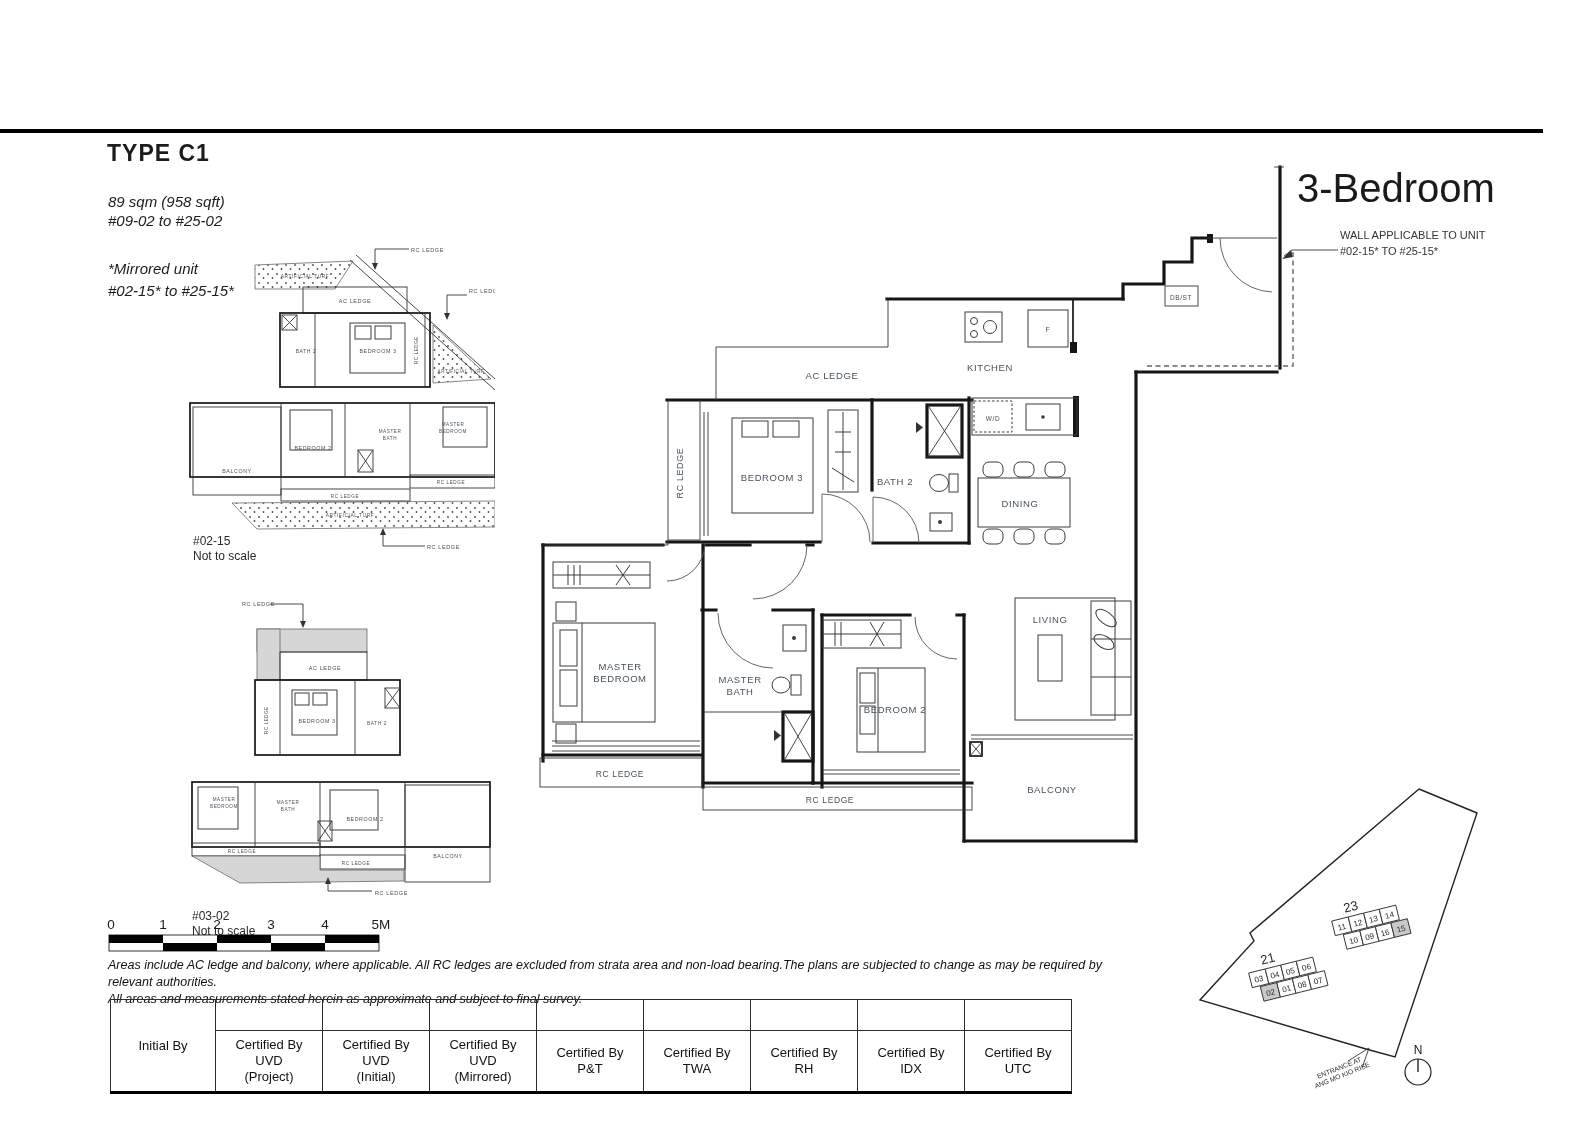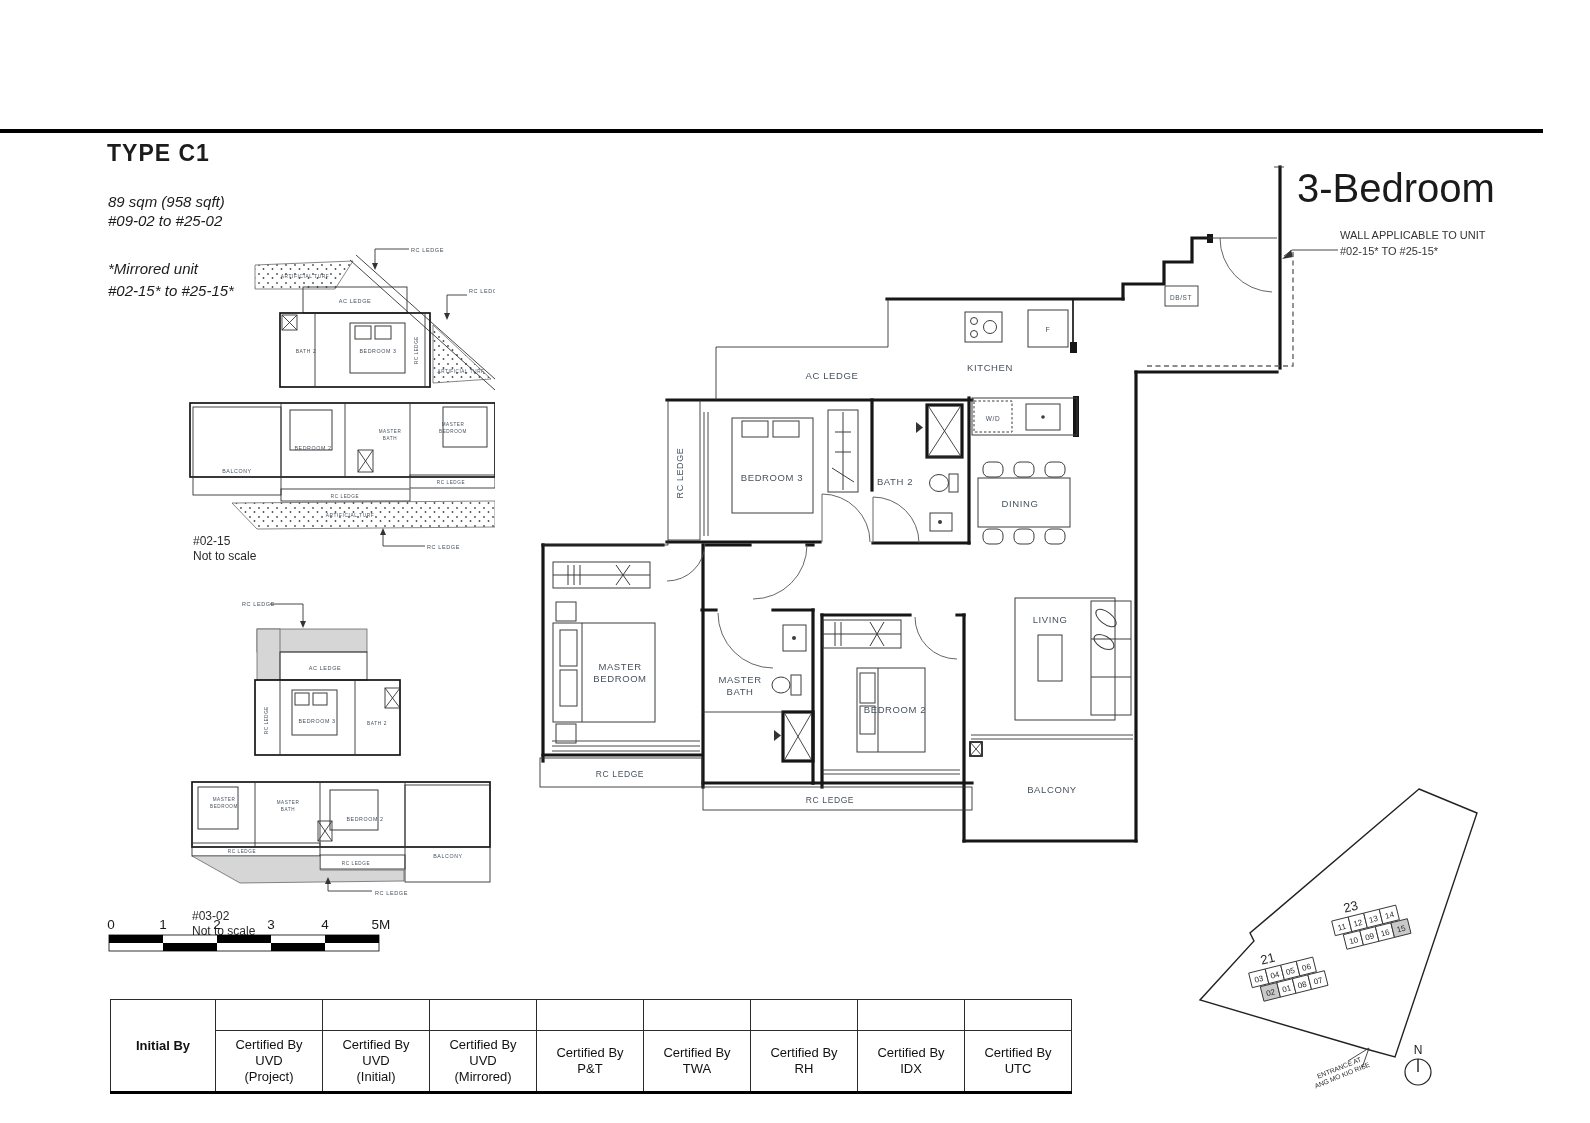--- a/index.html
+++ b/index.html
@@ -14,21 +14,21 @@
   #hl-area{top:193px;}
   #hl-units{top:212px;}
   #hl-mirror{top:260px;}
   #hl-mrange{top:282px;}
   #notes{left:108px;top:957px;width:1010px;font-size:12.5px;line-height:17px;font-style:italic;color:#111;}
   #approval{left:110px;top:999px;border-collapse:collapse;table-layout:fixed;font-size:13px;color:#111;}
   #approval td{border:1px solid #2b2b2b;text-align:center;vertical-align:middle;padding:2px 3px;}
   #approval{border:1.5px solid #222;}
   #approval tr.toprow td{height:26px;}
   #approval tr.botrow td{height:56px;}
-  #approval td.initial{width:98px;font-weight:bold;}
+  #approval td.initial{width:98px;}
   #approval td.cert{width:100px;}
   #approval{border-bottom:3px solid #000;}
   .ln{display:block;line-height:16px;}
   svg text{font-family:"Liberation Sans", sans-serif;}
   .lbl{fill:#46525e;letter-spacing:.6px;}
   .blk{fill:#1a1a1a;}
   .w3{stroke:#161616;stroke-width:3.2;fill:none;stroke-linecap:square;}
   .w2{stroke:#161616;stroke-width:1.7;fill:none;stroke-linecap:square;}
   .w1{stroke:#333;stroke-width:.9;fill:none;}
   .arc{stroke:#555;stroke-width:.9;fill:none;}
@@ -318,20 +318,22 @@
     <rect x="6" y="19" width="270" height="16" fill="none" stroke="#000" stroke-width="0.8"></rect>
     <rect x="6" y="19" width="54" height="8" fill="#000"></rect>
     <rect x="60" y="27" width="54" height="8" fill="#000"></rect>
     <rect x="114" y="19" width="54" height="8" fill="#000"></rect>
     <rect x="168" y="27" width="54" height="8" fill="#000"></rect>
     <rect x="222" y="19" width="54" height="8" fill="#000"></rect>
   </g>
 </svg>
 
 <div id="notes" class="abs">
+  <div>Areas include AC ledge and balcony, where applicable. All RC ledges are excluded from strata area and non-load bearing.The plans are subjected to change as may be required by relevant authorities.</div>
+  <div>All areas and measurements stated herein as approximate and subject to final survey.</div>
 </div>
 
 <table id="approval" class="abs">
   <tbody>
       <tr class="toprow">
     <td class="initial" rowspan="2">Initial By</td>
     <td class="cert"></td>
     <td class="cert"></td>
     <td class="cert"></td>
     <td class="cert"></td>

